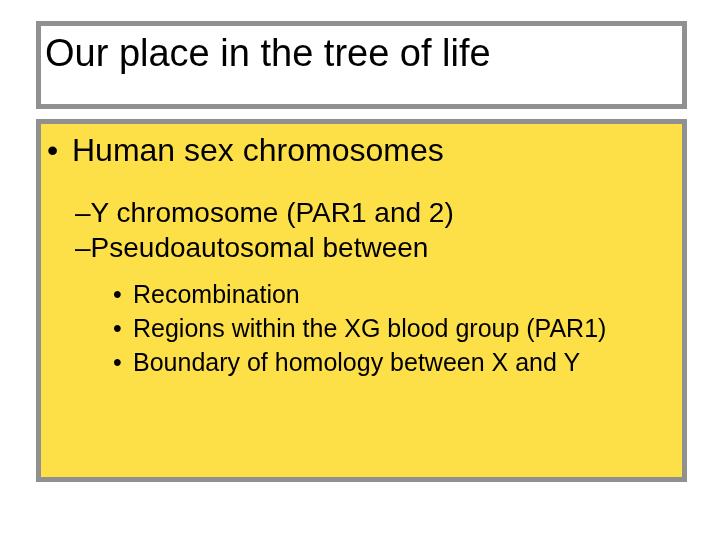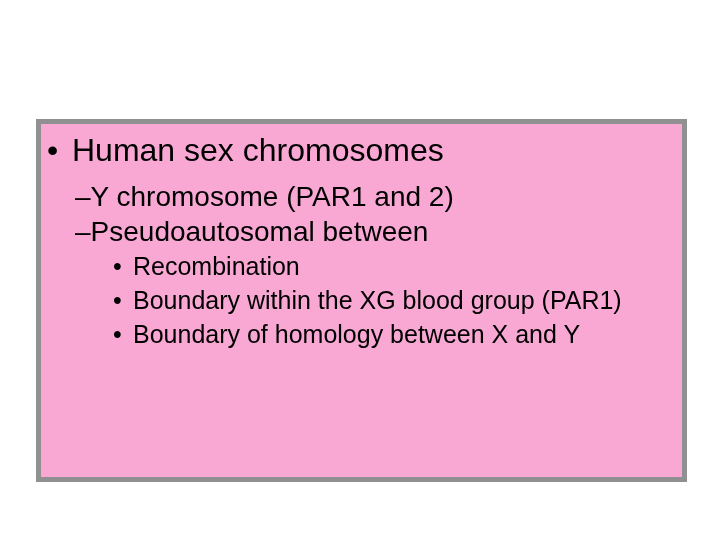--- a/index.html
+++ b/index.html
@@ -28,64 +28,67 @@
     white-space: nowrap;
     color: #000000;
   }
 
   .body-box {
     position: absolute;
     left: 36px; top: 119px;
     width: 651px; height: 363px;
     border: 5px solid #909090;
     box-sizing: border-box;
-    background: #f9a8d4;
+    background: #fde047;
     padding-top: 6px;
   }
 
   .line { white-space: nowrap; }
   .bullet { display: inline-block; }
 
   .l1 { font-size: 32px; line-height: 40px; padding-left: 6px; }
   .l1 .bullet { width: 25px; }
 
   .l2 { font-size: 28px; line-height: 35px; padding-left: 34px; }
-  .l2-first { margin-top: 9px; }
+  .l2-first { margin-top: 25px; }
   .l2 .bullet { width: auto; }
 
   .l3 { font-size: 25px; line-height: 34px; padding-left: 72px; }
-  .l3-first { margin-top: 0; }
+  .l3-first { margin-top: 12px; }
   .l3 .bullet { width: 20px; }
 </style>
 </head>
 <body>
 
 <div class="slide">
 
+  <div class="title-box">
+    <div class="title-text">Our place in the tree of life</div>
+  </div>
 
   <div class="body-box">
 
     <div class="line l1">
       <span class="bullet">•</span><span>Human sex chromosomes</span>
     </div>
 
     <div class="line l2 l2-first">
       <span class="bullet">–</span><span>Y chromosome (PAR1 and 2)</span>
     </div>
 
     <div class="line l2">
       <span class="bullet">–</span><span>Pseudoautosomal between</span>
     </div>
 
     <div class="line l3 l3-first">
       <span class="bullet">•</span><span>Recombination</span>
     </div>
 
     <div class="line l3">
-      <span class="bullet">•</span><span>Boundary within the XG blood group (PAR1)</span>
+      <span class="bullet">•</span><span>Regions within the XG blood group (PAR1)</span>
     </div>
 
     <div class="line l3">
       <span class="bullet">•</span><span>Boundary of homology between X and Y</span>
     </div>
 
   </div>
 </div>
 
 </body></html>

